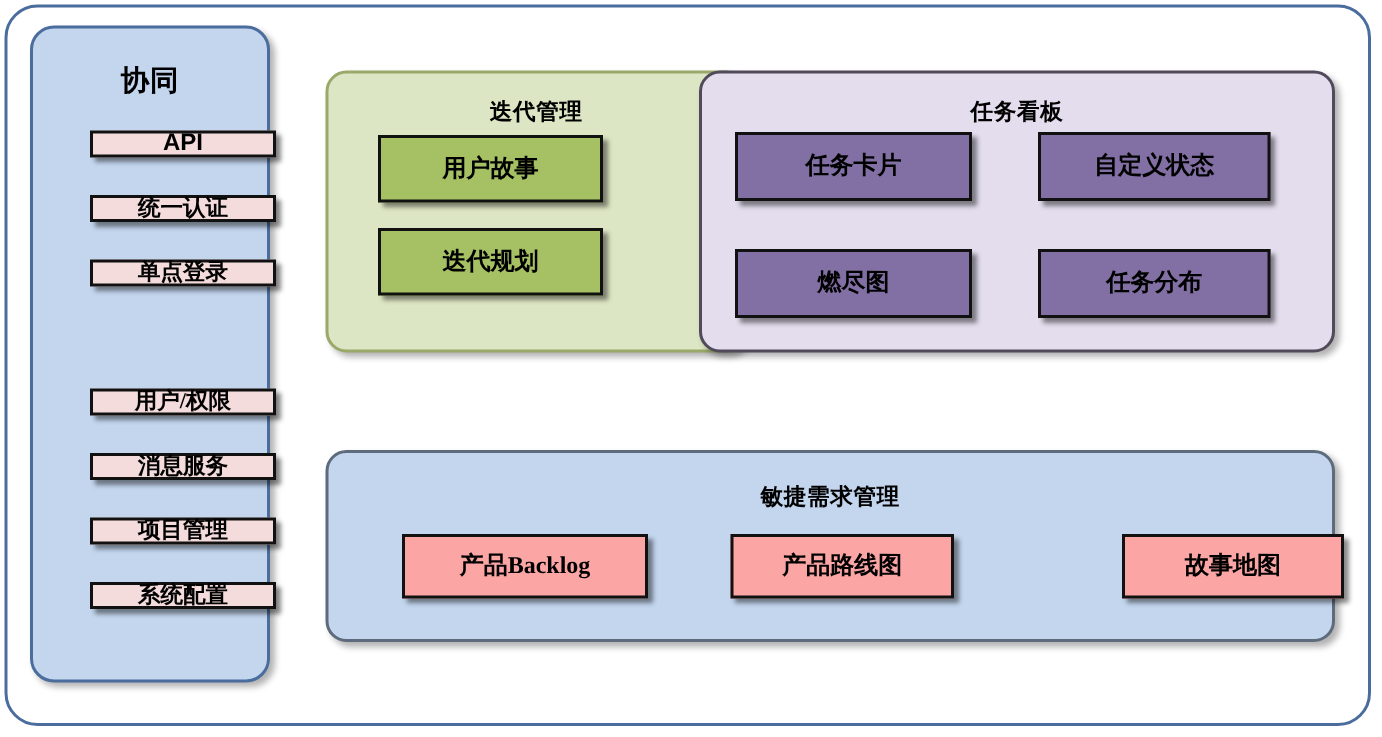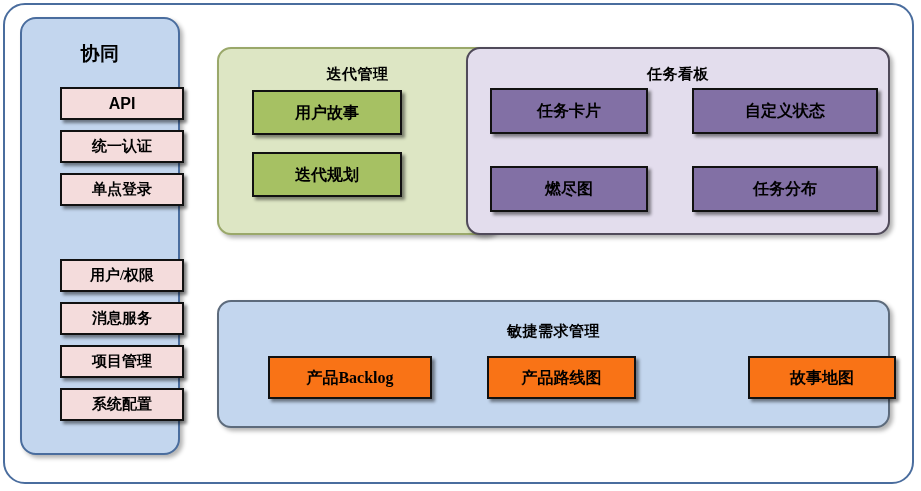--- a/index.html
+++ b/index.html
@@ -121,21 +121,21 @@
     font-weight: bold;
     font-size: 16px;
     line-height: 1;
     white-space: nowrap;
   }
 
   .box-pink {
     background: #f4dcdc;
     left: 38px;
     width: 124px;
-    height: 33px;
+    height: 18px;
     font-size: 15px;
   }
   .box-pink.is-api {
     font-family: "Liberation Sans", "DejaVu Sans", sans-serif;
     font-size: 16px;
   }
 
   .box-green {
     background: #a6c163;
     left: 252px;
@@ -143,24 +143,24 @@
     height: 45px;
     font-size: 16px;
   }
 
   .box-purple {
     background: #8270a5;
     height: 46px;
     font-size: 16px;
   }
   .box-purple.col-left  { left: 490px; width: 158px; }
-  .box-purple.col-right { left: 692px; width: 186px; }
+  .box-purple.col-right { left: 692px; width: 155px; }
 
   .box-blue {
-    background: #f97316;
+    background: #fca5a5;
     top: 356px;
     height: 43px;
     font-size: 16px;
   }
 </style>
 </head>
 <body>
 
 <div id="canvas">
 

